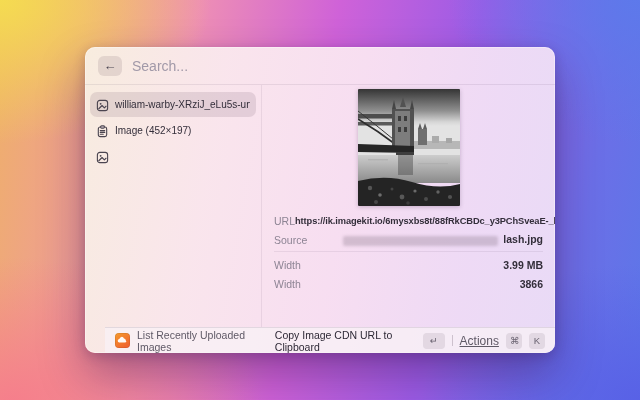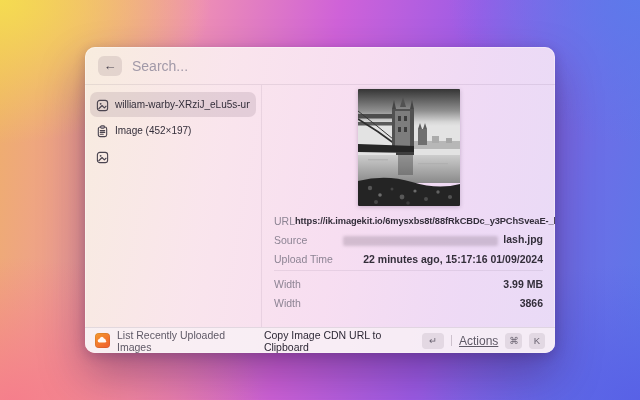--- a/index.html
+++ b/index.html
@@ -62,20 +62,21 @@
   .redacted {
     display: inline-block; width: 155px; height: 10px; border-radius: 2px;
     background: rgba(120,100,120,0.28); filter: blur(1.5px); margin-right: 5px; vertical-align: middle;
   }
   .msep { border: none; border-top: 1px solid rgba(80,60,90,0.09); margin: 2px 0 3px 0; }
   
   .ftr {
     height: 26px; display: flex; align-items: center; gap: 7px; padding: 0 10px;
     border-top: 1px solid rgba(80,60,90,0.13);
     background: rgba(248,241,245,0.75);
+    margin-left: 20px;
   }
   .app-badge {
     width: 15px; height: 15px; border-radius: 4px; flex: 0 0 auto;
     background: linear-gradient(145deg, #f59b2d, #ef5a2e);
     display: flex; align-items: center; justify-content: center;
     box-shadow: inset 0 0 0 0.5px rgba(0,0,0,0.15);
   }
   .ftr .app-label { font-size: 10.5px; color: #5f5966; }
   .ftr .spacer { flex: 1; }
   .ftr .primary { font-size: 10.5px; font-weight: normal; color: #2e2936; cursor: pointer; }
@@ -199,24 +200,20 @@
       <div class="meta">
         <div class="mrow row-url">
           <span class="label">URL</span>
           <span class="val">https://ik.imagekit.io/6mysxbs8t/88fRkCBDc_y3PChSveaE-_kq...</span>
 
         </div>
         <div class="mrow">
           <span class="label">Source</span>
           <span class="val"><span class="redacted"></span><span>lash.jpg</span></span>
         </div>
-        <div class="mrow">
-          <span class="label">Upload Time</span>
-          <span class="val">22 minutes ago, 15:17:16 01/09/2024</span>
-        </div>
         <hr class="msep">
         <div class="mrow">
           <span class="label">Width</span>
           <span class="val">3.99 MB</span>
         </div>
         <div class="mrow">
           <span class="label">Width</span>
           <span class="val">3866</span>
         </div>
       </div>

